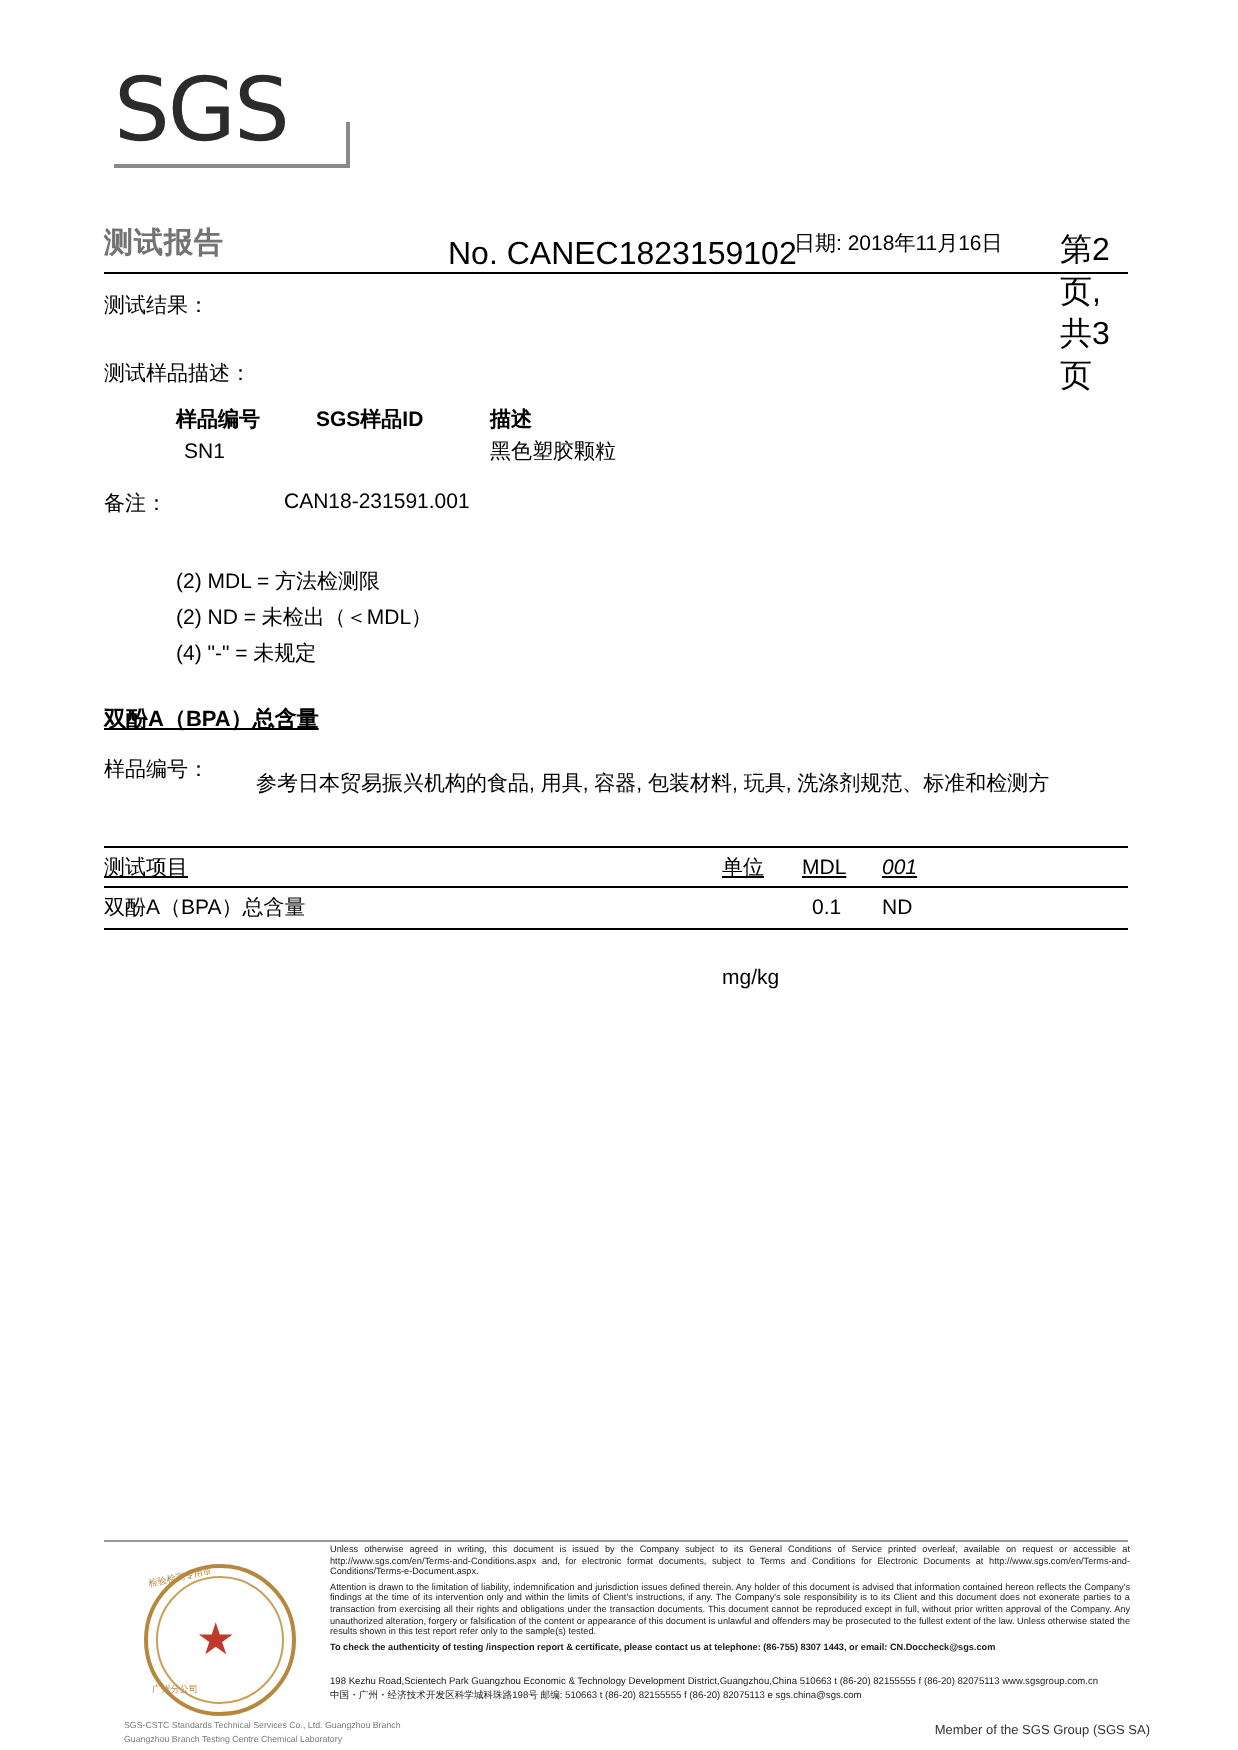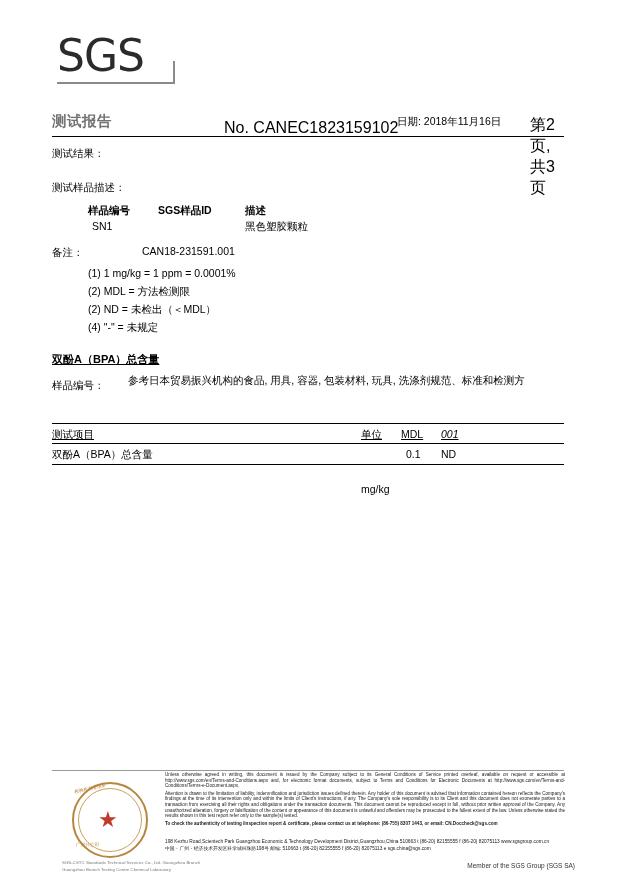--- a/index.html
+++ b/index.html
@@ -131,21 +131,21 @@
     position: absolute;
     left: 52px;
     top: 352px;
     font-size: 11px;
     font-weight: bold;
     text-decoration: underline;
     white-space: nowrap;
   }
 
   .method-label { left: 52px; top: 378px; }
-  .method-l1 { left: 128px; top: 373px; text-align: center; }
+  .method-l1 { left: 128px; top: 385px; text-align: center; }
   .method-l2 { left: 128px; top: 395px; }
 
   
   .rt-line-top {
     position: absolute;
     left: 52px;
     top: 423px;
     width: 512px;
     height: 1px;
     background: #000;
@@ -296,21 +296,20 @@
 
   <div class="line st-h1">样品编号</div>
   <div class="line st-h2">SGS样品ID</div>
   <div class="line st-h3">描述</div>
 
   <div class="line st-c1">SN1</div>
   <div class="line st-c2">CAN18-231591.001</div>
   <div class="line st-c3">黑色塑胶颗粒</div>
 
   <div class="line notes-label">备注：</div>
-  <div class="line note1">(1) 1 mg/kg = 1 ppm = 0.0001%</div>
   <div class="line note2">(2) MDL = 方法检测限</div>
   <div class="line note3">(2) ND = 未检出（＜MDL）</div>
   <div class="line note4">(4) "-" = 未规定</div>
 
   <div class="section-head">双酚A（BPA）总含量</div>
 
   <div class="line method-label">样品编号：</div>
   <div class="line method-l1">参考日本贸易振兴机构的食品, 用具, 容器, 包装材料, 玩具, 洗涤剂规范、标准和检测方</div>
 
   <div class="rt-line-top"></div>

